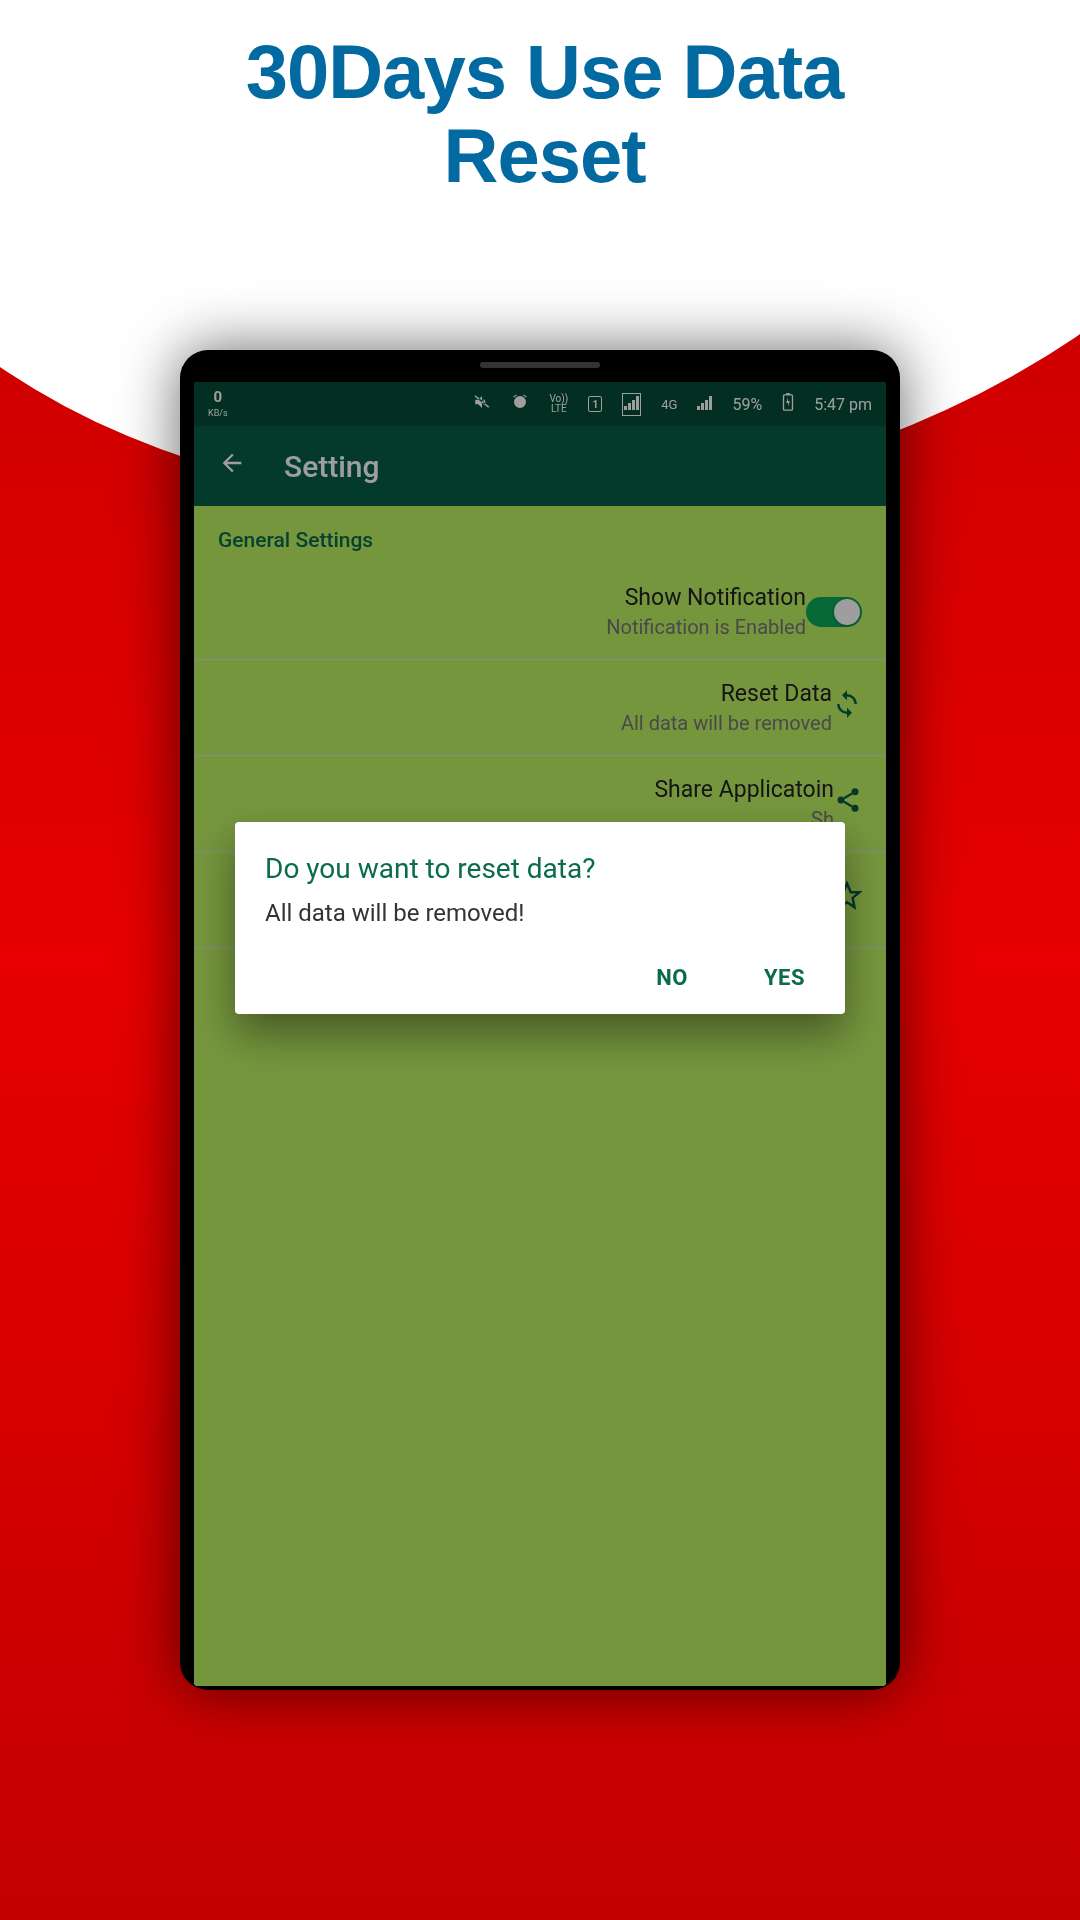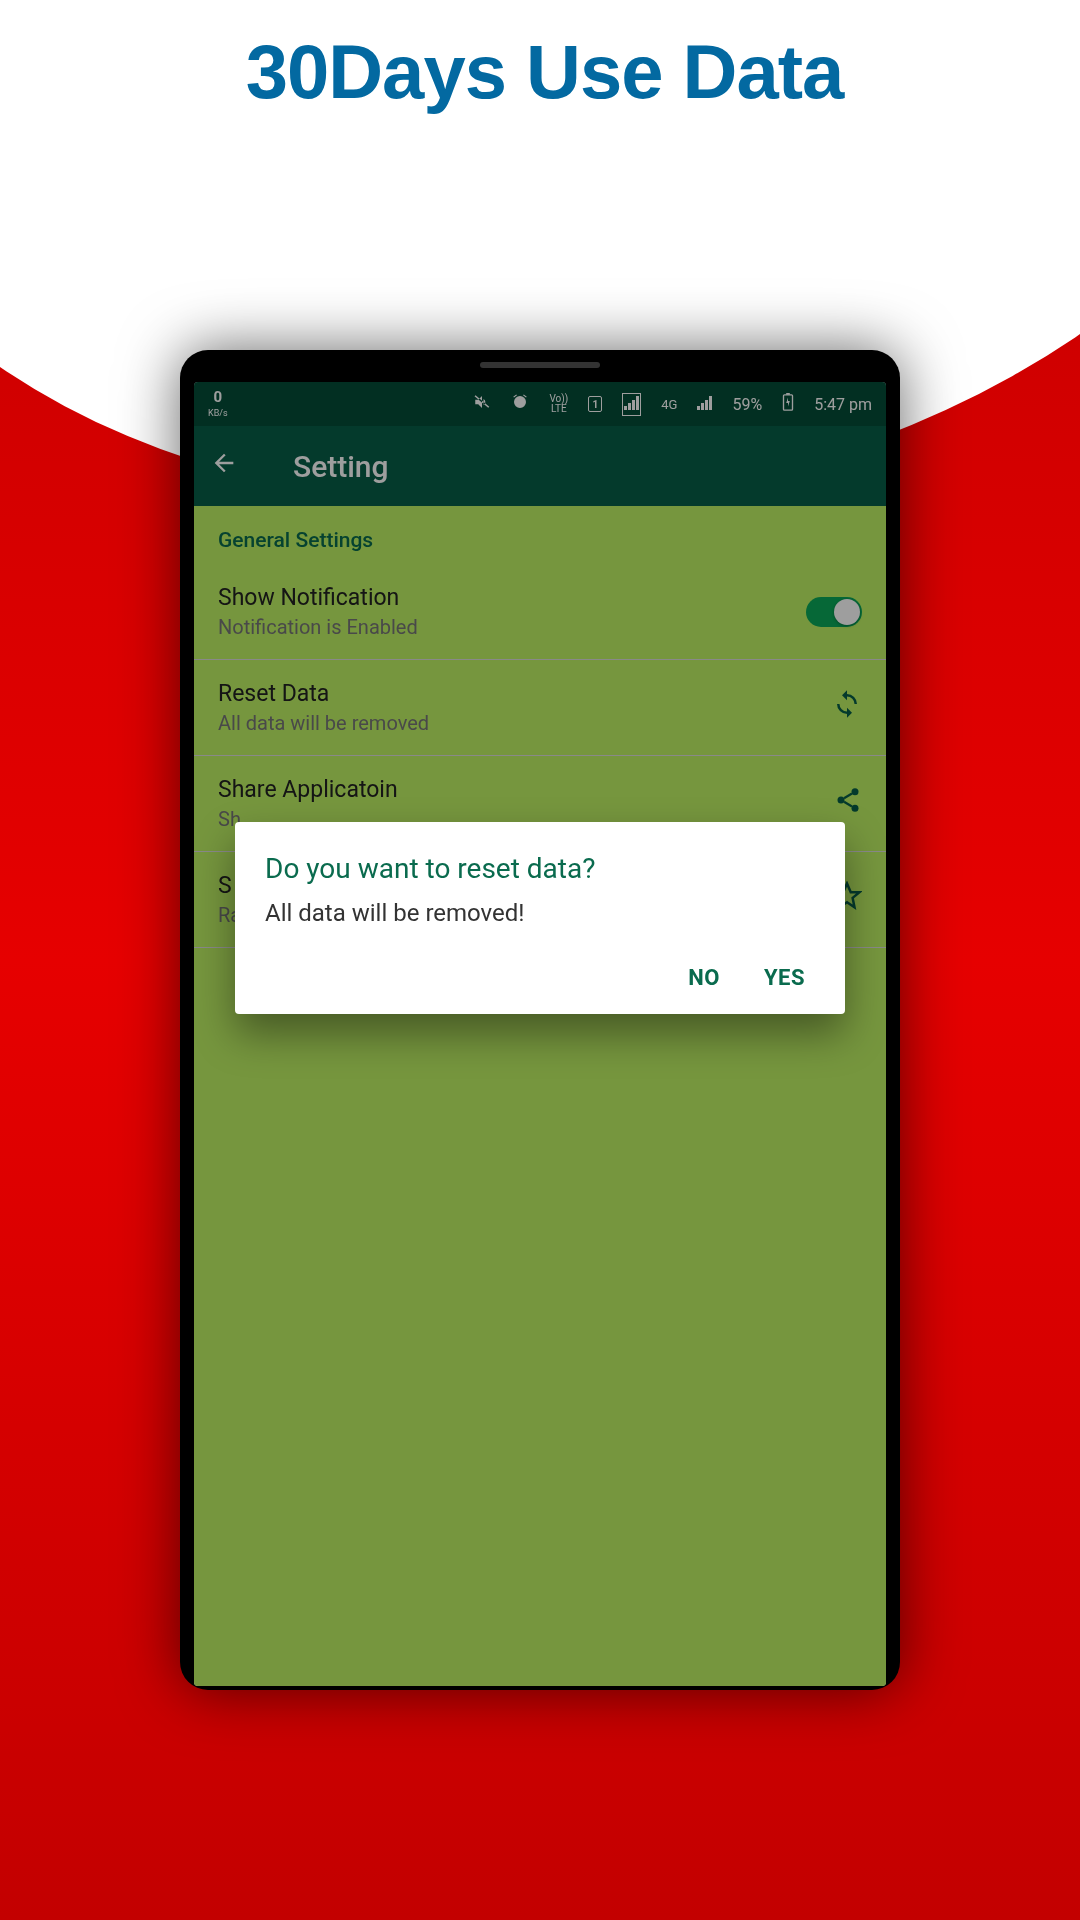--- a/index.html
+++ b/index.html
@@ -82,41 +82,41 @@
   .status-left { display: flex; align-items: center; gap: 4px; font-size: 14px; flex-direction: column; line-height: 0.9;}
   .status-left .num { font-size: 15px; font-weight: bold;}
   .status-left .kb { font-size: 9px;}
   .status-right { display: flex; align-items: center; gap: 20px; }
   .status-icon { font-size: 16px; }
   .app-bar {
     height: 80px;
     background: #075e48;
     display: flex;
     align-items: center;
-    padding: 0 16px;
-    gap: 55px;
+    padding: 0 24px;
+    gap: 38px;
     position: relative;
   }
   .back-arrow { color: #fff; font-size: 30px; }
   .app-title { color: #fff; font-size: 30px; font-weight: 500; }
   .content { background: #bef264; height: calc(100% - 124px); }
   .section-header {
     padding: 22px 24px 12px;
     color: #0a6b4e;
     font-size: 21px;
     font-weight: 500;
   }
   .setting-row {
     padding: 20px 24px;
     border-bottom: 1px solid #ddd;
     display: flex;
     align-items: center;
     justify-content: space-between;
   }
-  .setting-text { flex: 1; }
+  .setting-text { flex: 1; text-align: right; }
   .setting-title { color: #222; font-size: 23px; margin-bottom: 4px; }
   .setting-sub { color: #777; font-size: 20px; }
   .toggle {
     width: 56px; height: 30px; background: #0aa859; border-radius: 15px; position: relative;
   }
   .toggle::after {
     content: ""; position: absolute; right: 2px; top: 2px; width: 26px; height: 26px;
     background: #fff; border-radius: 50%; box-shadow: 0 1px 3px rgba(0,0,0,0.3);
   }
   .row-icon { color: #075e48; font-size: 30px; }
@@ -130,34 +130,35 @@
     transform: translateX(-50%);
     width: 610px;
     background: #fff;
     border-radius: 4px;
     z-index: 6;
     box-shadow: 0 20px 40px rgba(0,0,0,0.4);
     padding: 30px 30px 14px;
   }
   .dialog-title { color: #0a6b4e; font-size: 28px; font-weight: 400; margin-bottom: 14px; }
   .dialog-body { color: #333; font-size: 24px; margin-bottom: 38px; }
-  .dialog-actions { display: flex; justify-content: flex-end; gap: 44px; padding-right: 10px; padding-bottom: 10px;}
+  .dialog-actions { display: flex; justify-content: flex-end; gap: 76px; padding-right: 10px; padding-bottom: 10px;}
   .dialog-btn { color: #0a6b4e; font-size: 22px; font-weight: 700; letter-spacing: 0.5px; }
   .signal-bars { display:inline-flex; align-items:flex-end; gap:1px; height:14px;}
   .signal-bars span{ width:3px; background:#fff;}
   .signal-bars span:nth-child(1){height:4px;} .signal-bars span:nth-child(2){height:7px;}
   .signal-bars span:nth-child(3){height:10px;} .signal-bars span:nth-child(4){height:14px;}
 </style>
 </head>
 <body>
 
 <div class="white-swoop"></div>
 
 <div class="promo-title">
   <div>30Days Use Data</div>
+  <div>Reset</div>
 </div>
 
 <div class="phone">
   <div class="speaker"></div>
   <div class="screen">
 
     <div class="status-bar">
       <div class="status-left">
         <span class="num">0</span>
         <span class="kb">KB/s</span>

